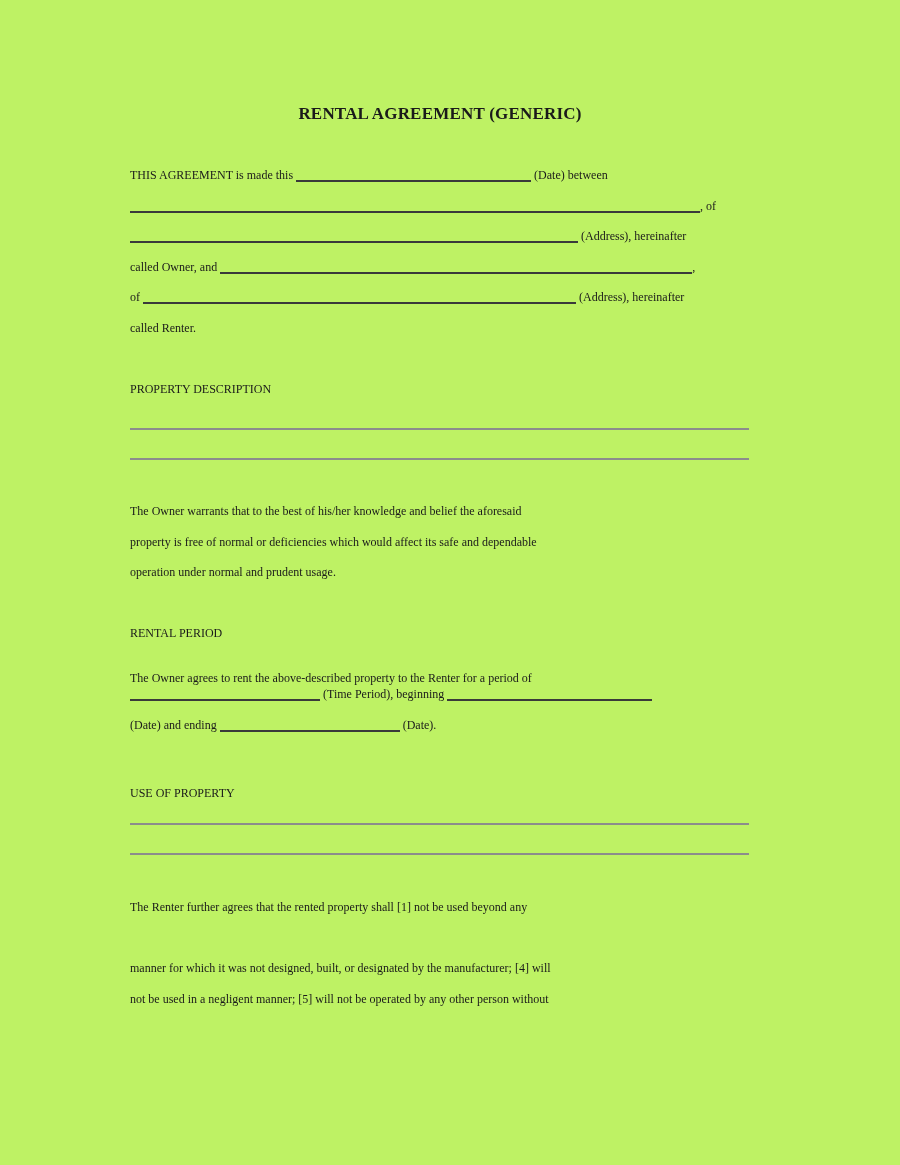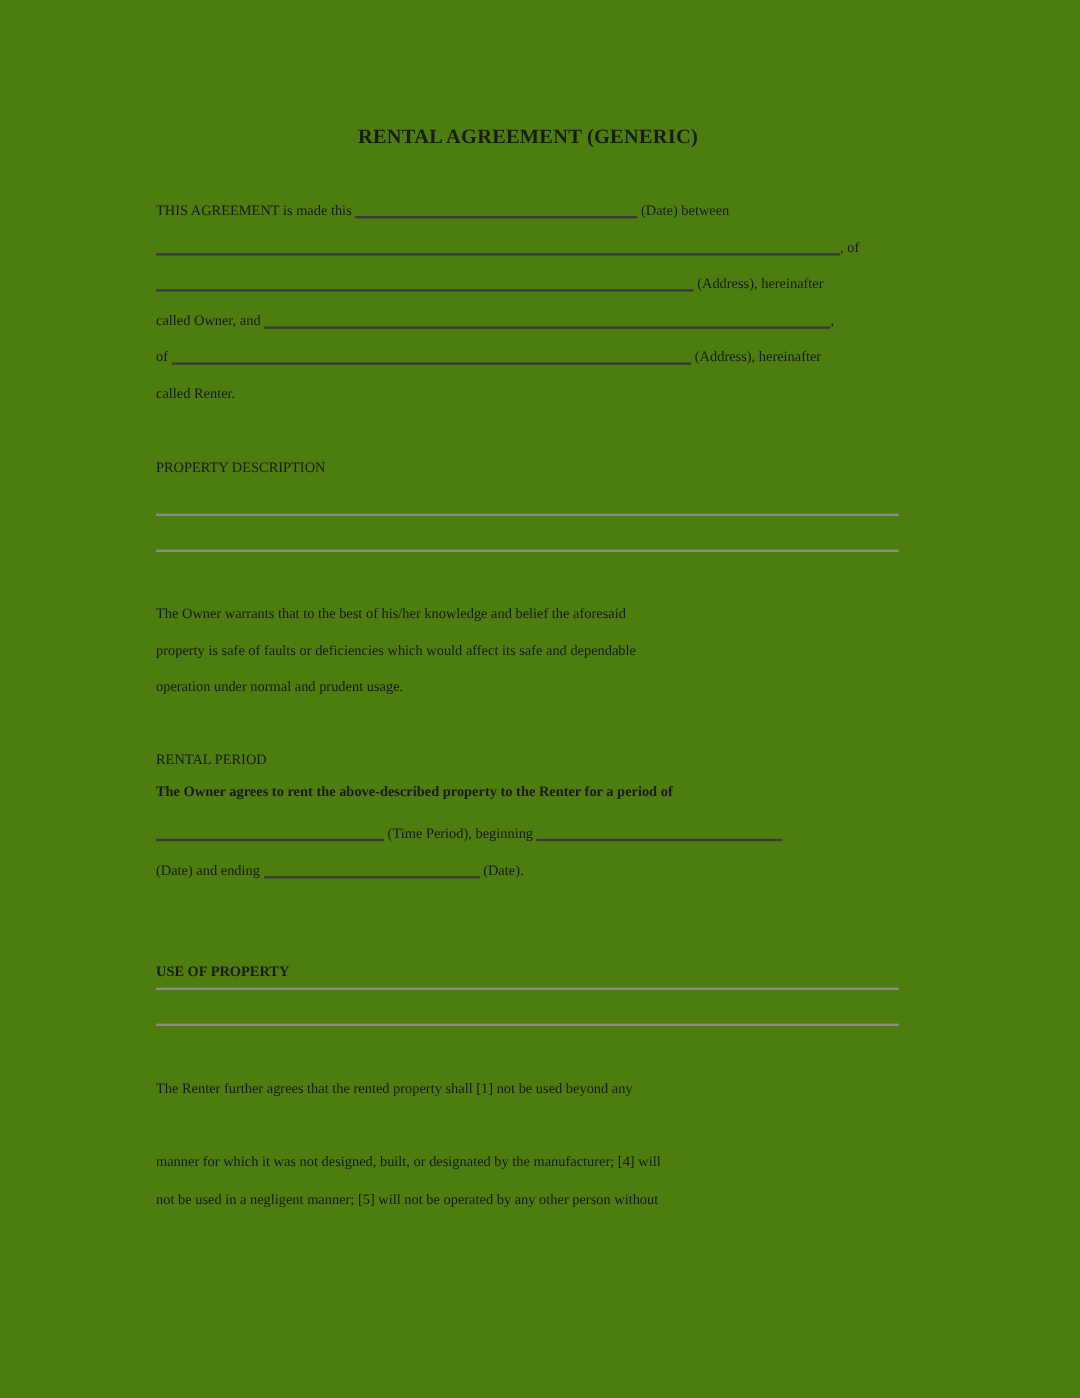--- a/index.html
+++ b/index.html
@@ -1,20 +1,20 @@
 <!DOCTYPE html>
 <html><head>
 <meta charset="utf-8">
 <style>
   html, body { margin: 0; padding: 0; background: #ffffff; }
   .page {
     position: relative;
     width: 900px;
     height: 1165px;
-    background: #4d7c0f;
+    background: #bef264;
     font-family: "Liberation Serif", "DejaVu Serif", serif;
     color: #1a1a1a;
     overflow: hidden;
   }
   .content {
     position: absolute;
     left: 130px;
     top: 0;
     width: 620px;
     height: 100%;
@@ -63,26 +63,26 @@
   <div class="tline" style="top: 160px;"><span>THIS AGREEMENT is made this </span><span class="blank" style="width: 235px;"></span><span> (Date) between</span></div>
       <div class="tline" style="top: 190.5px;"><span class="blank" style="width: 570px;"></span><span>, of</span></div>
       <div class="tline" style="top: 221px;"><span class="blank" style="width: 448px;"></span><span> (Address), hereinafter</span></div>
       <div class="tline" style="top: 251.5px;"><span>called Owner, and </span><span class="blank" style="width: 472px;"></span><span>,</span></div>
       <div class="tline" style="top: 282px;"><span>of </span><span class="blank" style="width: 433px;"></span><span> (Address), hereinafter</span></div>
       <div class="tline" style="top: 312.5px;"><span>called Renter.</span></div>
       <div class="tline" style="top: 374px;"><span>PROPERTY DESCRIPTION</span></div>
       <div class="write-line" style="top: 428px;"></div>
       <div class="write-line" style="top: 458px;"></div>
       <div class="tline" style="top: 496px;"><span>The Owner warrants that to the best of his/her knowledge and belief the aforesaid</span></div>
-      <div class="tline" style="top: 526.5px;"><span>property is safe of faults or deficiencies which would affect its safe and dependable</span></div>
+      <div class="tline" style="top: 526.5px;"><span>property is free of normal or deficiencies which would affect its safe and dependable</span></div>
       <div class="tline" style="top: 557px;"><span>operation under normal and prudent usage.</span></div>
       <div class="tline" style="top: 618px;"><span>RENTAL PERIOD</span></div>
-      <div class="tline" style="top: 644px; font-weight: bold;"><span>The Owner agrees to rent the above-described property to the Renter for a period of</span></div>
+      <div class="tline" style="top: 663px;"><span>The Owner agrees to rent the above-described property to the Renter for a period of</span></div>
       <div class="tline" style="top: 679px; text-align: right;"><span class="blank" style="width: 190px;"></span><span> (Time Period), beginning </span><span class="blank" style="width: 205px;"></span></div>
       <div class="tline" style="top: 709.5px;"><span>(Date) and ending </span><span class="blank" style="width: 180px;"></span><span> (Date).</span></div>
-      <div class="tline" style="top: 794px; font-weight: bold;"><span>USE OF PROPERTY</span></div>
+      <div class="tline" style="top: 778px;"><span>USE OF PROPERTY</span></div>
       <div class="write-line" style="top: 823px;"></div>
       <div class="write-line" style="top: 853px;"></div>
       <div class="tline" style="top: 892px;"><span>The Renter further agrees that the rented property shall [1] not be used beyond any</span></div>
       <div class="tline" style="top: 953px;"><span>manner for which it was not designed, built, or designated by the manufacturer; [4] will</span></div>
       <div class="tline" style="top: 983.5px;"><span>not be used in a negligent manner; [5] will not be operated by any other person without</span></div>
     </div>
 </div>
 
 </body></html>

